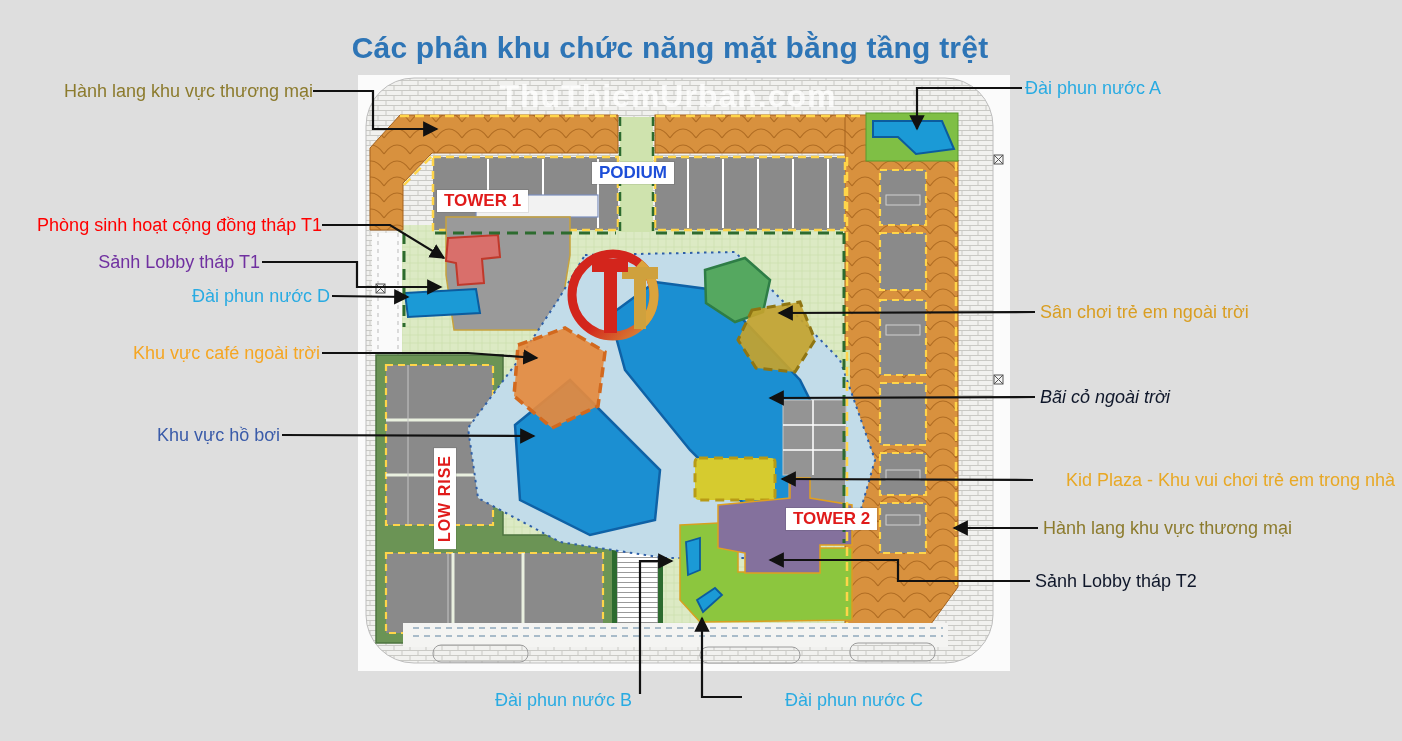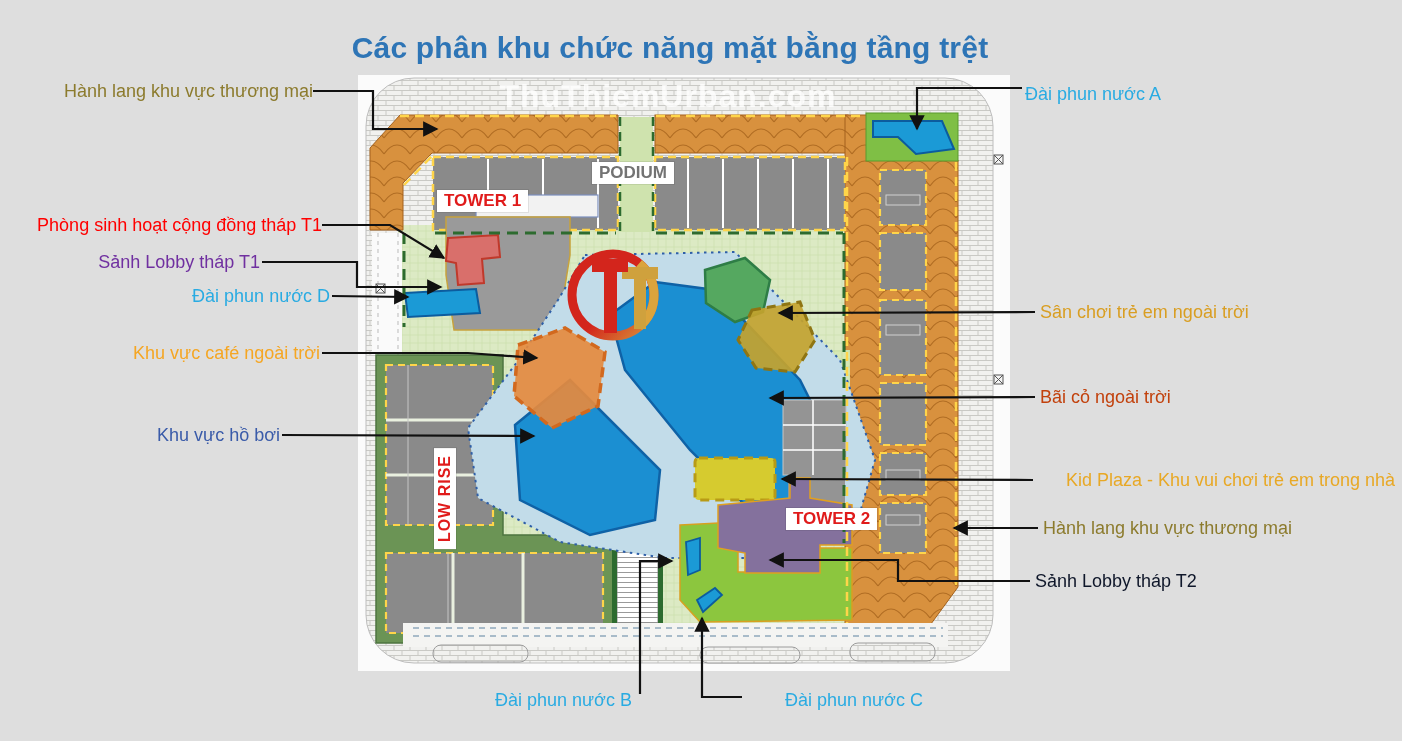--- a/index.html
+++ b/index.html
@@ -184,34 +184,34 @@
     <rect x="264" y="192" width="36" height="12" fill="#CFA13D"></rect>
     <rect x="276" y="192" width="12" height="62" fill="#CFA13D"></rect>
     <rect x="234" y="184" width="36" height="13" fill="#D3251C"></rect>
     <rect x="246" y="184" width="13" height="74" fill="#D3251C"></rect>
   </g>
 </svg>
 </div>
 
 <div id="watermark" class="abs">ThuThiemUrban.com</div>
 
-<div class="abs planlbl" style="left: 592px; top: 162px; color: #737373;">PODIUM</div>
+<div class="abs planlbl" style="left: 592px; top: 162px; color: #1d4ed8;">PODIUM</div>
 <div class="abs planlbl" style="left: 437px; top: 190px; color: rgb(224, 27, 27);">TOWER 1</div>
 <div class="abs planlbl" style="left: 786px; top: 508px; color: rgb(224, 27, 27);">TOWER 2</div>
 <div class="abs planlbl" id="lbl-lowrise" style="left: 434px; top: 448px; color: rgb(224, 27, 27);">LOW RISE</div>
 
 <div class="abs ann r" style="left: 30px; top: 79px; width: 283px; color: rgb(140, 123, 45);">Hành lang khu vực thương mại</div>
 <div class="abs ann r" style="left: 8px; top: 213px; width: 314px; color: rgb(255, 0, 0);">Phòng sinh hoạt cộng đồng tháp T1</div>
 <div class="abs ann r" style="left: 58px; top: 250px; width: 202px; color: rgb(112, 48, 160);">Sảnh Lobby tháp T1</div>
 <div class="abs ann r" style="left: 128px; top: 284px; width: 202px; color: rgb(41, 171, 226);">Đài phun nước D</div>
 <div class="abs ann r" style="left: 98px; top: 341px; width: 222px; color: rgb(245, 166, 35);">Khu vực café ngoài trời</div>
 <div class="abs ann r" style="left: 78px; top: 423px; width: 202px; color: rgb(58, 91, 169);">Khu vực hồ bơi</div>
-<div class="abs ann" style="left: 1025px; top: 82px; width: 370px; color: rgb(41, 171, 226);">Đài phun nước A</div>
+<div class="abs ann" style="left: 1025px; top: 76px; width: 370px; color: rgb(41, 171, 226);">Đài phun nước A</div>
 <div class="abs ann" style="left: 1040px; top: 300px; width: 360px; color: rgb(217, 158, 34);">Sân chơi trẻ em ngoài trời</div>
-<div class="abs ann" style="left: 1040px; top: 385px; width: 360px; color: #c2410c;">Bãi cỏ ngoài trời</div>
+<div class="abs ann" style="left: 1040px; top: 385px; width: 360px; color: #0f172a; font-style: italic;">Bãi cỏ ngoài trời</div>
 <div class="abs ann" style="left: 1038px; top: 468px; width: 364px; color: rgb(232, 168, 37); margin-left: 28px;">Kid Plaza - Khu vui chơi trẻ em trong nhà</div>
 <div class="abs ann" style="left: 1043px; top: 516px; width: 359px; color: rgb(140, 123, 45);">Hành lang khu vực thương mại</div>
 <div class="abs ann" style="left: 1035px; top: 569px; width: 360px; color: #0f172a;">Sảnh Lobby tháp T2</div>
 <div class="abs ann" style="left: 495px; top: 688px; width: 150px; color: rgb(41, 171, 226);">Đài phun nước B</div>
 <div class="abs ann" style="left: 745px; top: 688px; width: 160px; color: rgb(41, 171, 226); margin-left: 40px;">Đài phun nước C</div>
 
 <svg id="lines" class="abs">
   <defs>
     <marker id="ah" viewBox="0 0 10 10" refX="9" refY="5" markerWidth="7" markerHeight="7" orient="auto-start-reverse">
       <path d="M0,0 L10,5 L0,10 Z" fill="#111111"></path>

